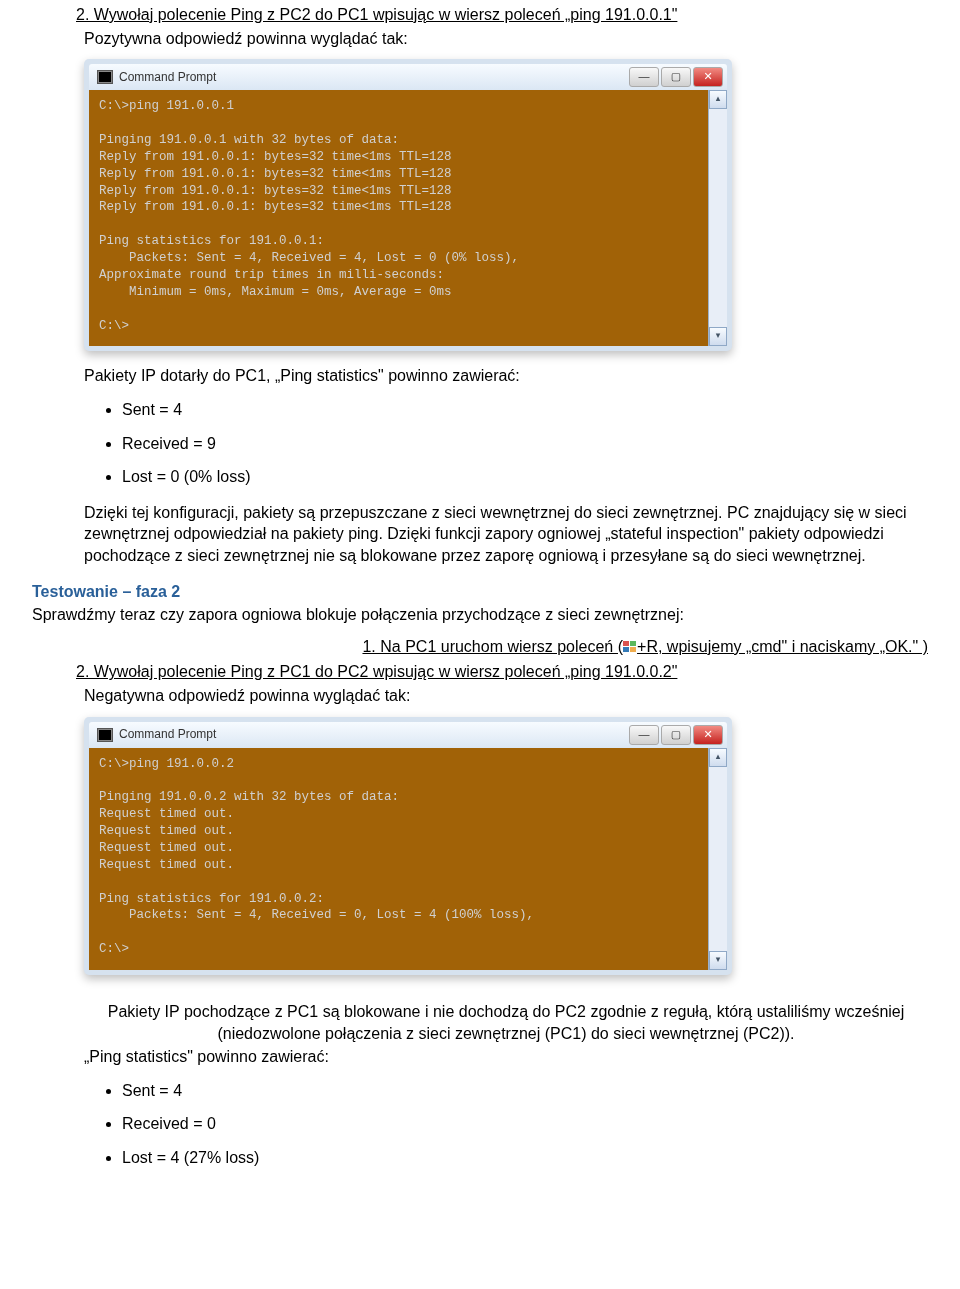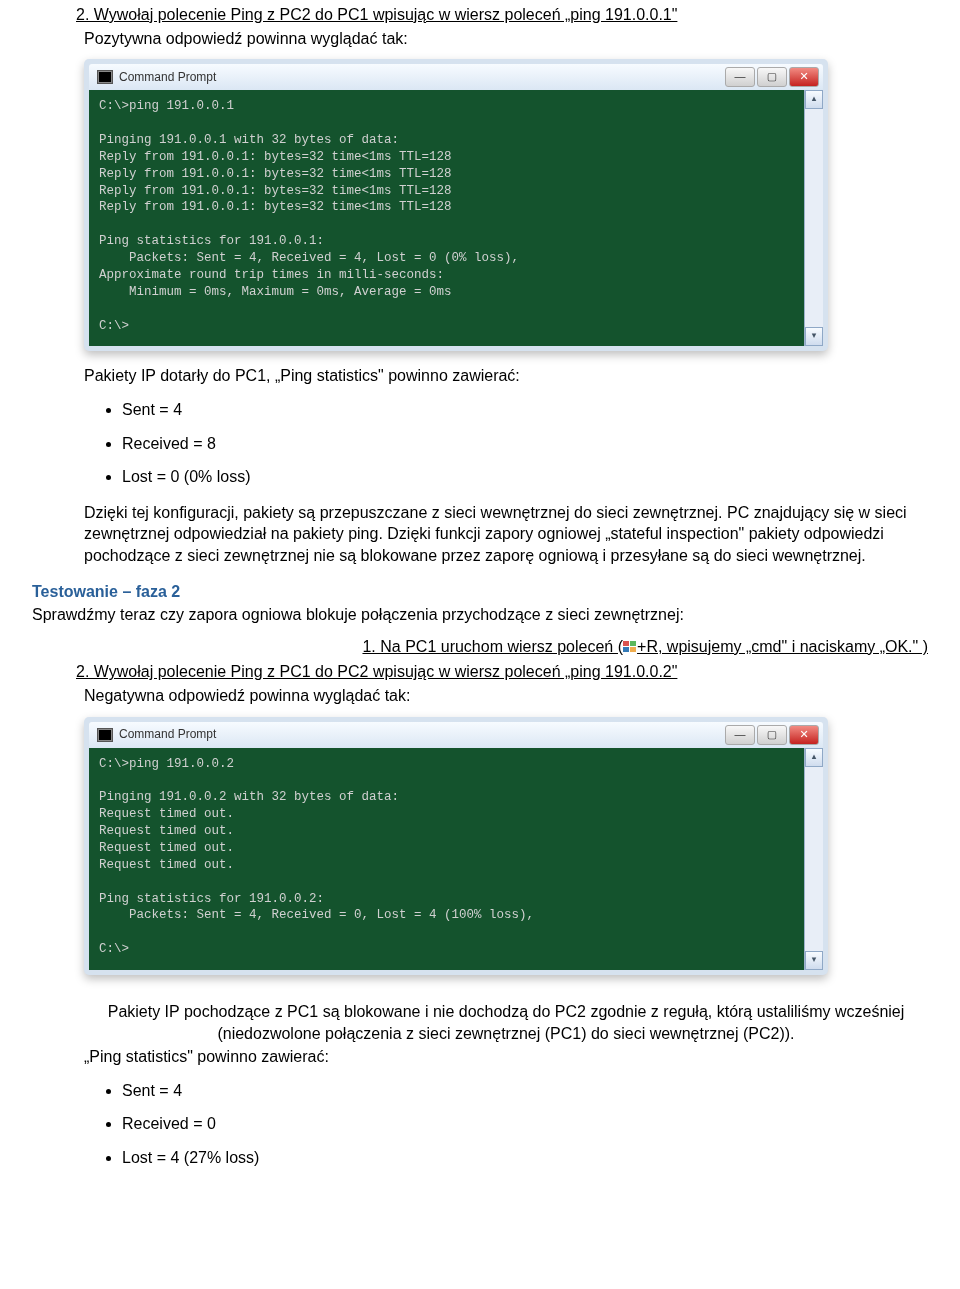--- a/index.html
+++ b/index.html
@@ -14,28 +14,28 @@
       box-sizing: border-box;
     }
     .para { margin: 2px 0; }
     .indent { margin-left: 52px; }
     .bullet-list { margin: 4px 0 14px 90px; padding: 0; list-style: disc; }
     .bullet-list li { margin: 12px 0; }
     .indent-block { margin-left: 52px; margin-top: 10px; line-height: 1.35; }
     .indent-block-2 { margin-left: 52px; margin-top: 6px; line-height: 1.35; text-align: center; }
     .h-blue { color: #2A6099; font-weight: bold; margin-top: 14px; margin-bottom: 2px; font-size: 16px; }
     .num-line { margin-left: 44px; text-indent: -28px; padding-left: 28px; margin-top: 4px; text-decoration: underline; }
-    .cmd-window { margin: 10px 0 14px 52px; box-shadow: 0 4px 10px rgba(0,0,0,0.25); background: #d6e2ef; padding: 5px; border-radius: 5px; width: 744px; box-sizing: border-box; }
+    .cmd-window { margin: 10px 0 14px 52px; box-shadow: 0 4px 10px rgba(0,0,0,0.25); background: #d6e2ef; padding: 5px; border-radius: 5px; width: 648px; box-sizing: border-box; }
     .titlebar { display: flex; justify-content: space-between; align-items: center; height: 26px; padding: 0 4px 0 8px; background: linear-gradient(#f7fbff,#dbe7f4); border-radius: 3px 3px 0 0; font-size: 12px; color: #333; }
     .title-left { display:flex; align-items:center; gap:6px; }
     .title-icon { width: 14px; height: 12px; background: #000; border: 1px solid #555; display:inline-block; box-shadow: inset 0 0 0 1px #888; }
     .win-btns { display:flex; gap:2px; }
     .wbtn { width: 28px; height: 18px; border-radius: 3px; border: 1px solid #aaa; background: linear-gradient(#f8f8f8,#d0d0d0); font-size: 11px; line-height: 16px; text-align: center; color: #333; }
     .wbtn.close { background: linear-gradient(#f28b82,#c5221f); color: #fff; }
-    .console { background: #14532d; color: #d0d0d0; font-family: "Courier New", monospace; font-size: 12.5px; padding: 8px 4px 12px 10px; white-space: pre; line-height: 1.35; overflow: hidden; }
+    .console { background: #a16207; color: #d0d0d0; font-family: "Courier New", monospace; font-size: 12.5px; padding: 8px 4px 12px 10px; white-space: pre; line-height: 1.35; overflow: hidden; }
     .cmd-body { display: flex; }
     .console-wrap { flex: 1; }
     .vscroll { width: 18px; background: #e8eef7; border-left: 1px solid #9db3cc; display:flex; flex-direction:column; }
     .sbtn { height: 17px; background: linear-gradient(#f7fbff,#cfdcee); border: 1px solid #8fa8c6; font-size: 9px; text-align: center; line-height: 15px; color: #456; }
     .strack { flex:1; background: #e8eef7; }
     .win-icon { display:inline-block; width:14px; height:12px; vertical-align:-1px; }
     .win-icon svg { width:14px; height:12px; display:block; }
   </style>
 </head>
 <body>
@@ -76,21 +76,21 @@
       <div class="sbtn">▴</div>
       <div class="strack"></div>
       <div class="sbtn">▾</div>
     </div>
   </div>
 </div>
 
 <div class="indent para">Pakiety IP dotarły do PC1, „Ping statistics" powinno zawierać:</div>
 <ul class="bullet-list">
   <li>Sent = 4</li>
-  <li>Received = 8</li>
+  <li>Received = 9</li>
   <li>Lost = 0 (0% loss)</li>
 </ul>
 <div class="indent-block">Dzięki tej konfiguracji, pakiety są przepuszczane z sieci wewnętrznej do sieci zewnętrznej. PC znajdujący się w sieci zewnętrznej odpowiedział na pakiety ping. Dzięki funkcji zapory ogniowej „stateful inspection" pakiety odpowiedzi pochodzące z sieci zewnętrznej nie są blokowane przez zaporę ogniową i przesyłane są do sieci wewnętrznej.</div>
 
 <div class="h-blue">Testowanie – faza 2</div>
 <div class="para">Sprawdźmy teraz  czy zapora ogniowa blokuje połączenia przychodzące z sieci zewnętrznej:</div>
 
 <div class="num-line" style="margin-top:10px;text-align:right;">
   <span>1.  Na PC1 uruchom wiersz poleceń (</span><span class="win-icon"><svg viewBox="0 0 14 12">
         <rect x="0" y="0" width="6" height="5" fill="#d9534f"></rect>

